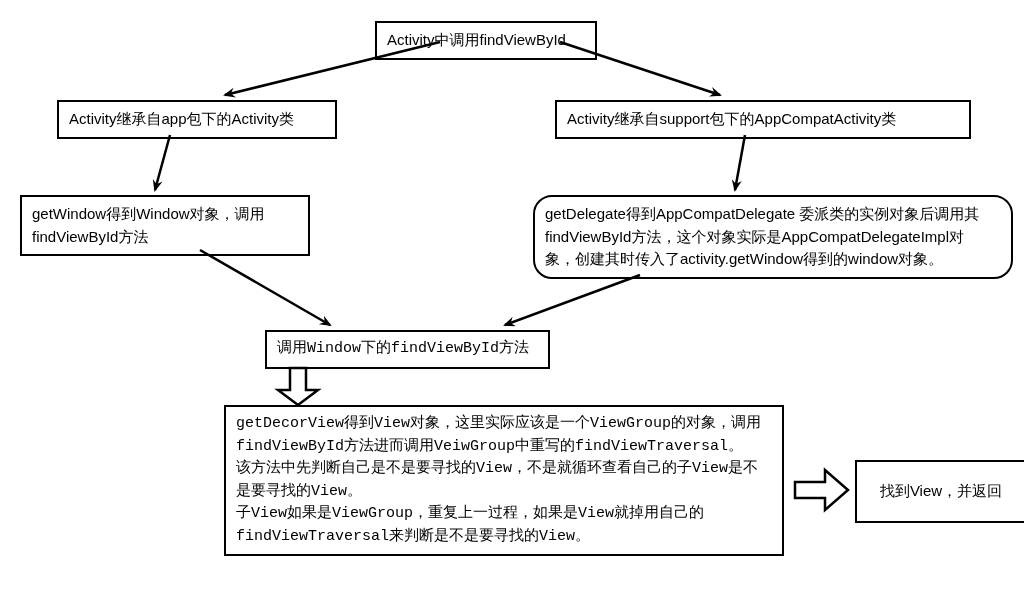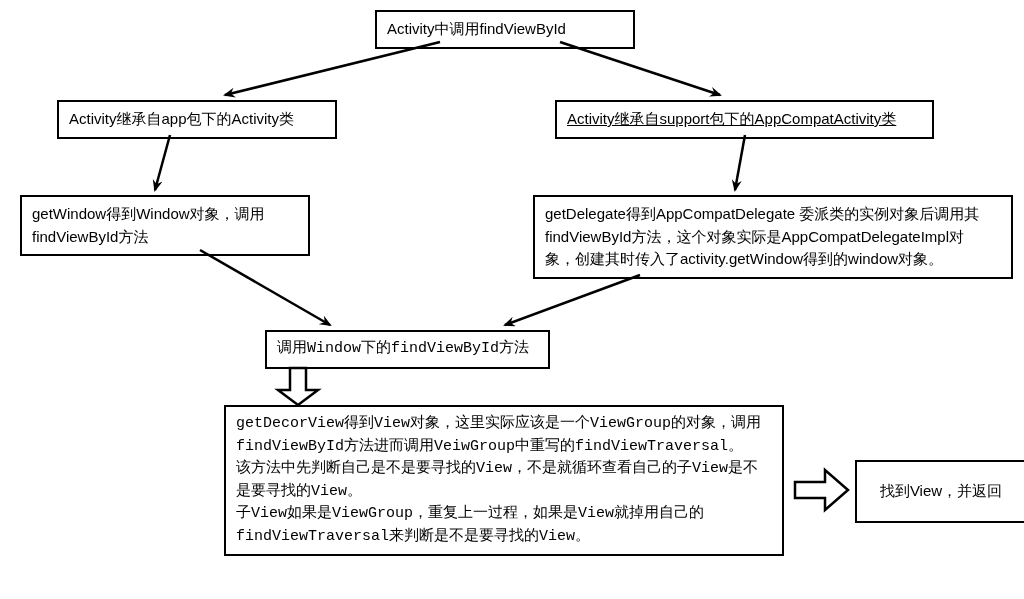--- a/index.html
+++ b/index.html
@@ -23,30 +23,30 @@
       position: absolute;
       top: 0; left: 0;
       width: 1024px;
       height: 599px;
       pointer-events: none;
     }
   </style>
 </head>
 <body>
 
-<div class="box" style="left:375px; top:10px; width:260px;">Activity中调用findViewById</div>
+<div class="box" style="left:375px; top:21px; width:222px;">Activity中调用findViewById</div>
 
 <div class="box" style="left:57px; top:100px; width:280px;">Activity继承自app包下的Activity类</div>
 
-<div class="box" style="left:555px; top:100px; width:379px;text-decoration:underline;">Activity继承自support包下的AppCompatActivity类</div>
+<div class="box" style="left:555px; top:100px; width:416px;">Activity继承自support包下的AppCompatActivity类</div>
 
 <div class="box" style="left:20px; top:195px; width:290px;">getWindow得到Window对象，调用
 findViewById方法</div>
 
-<div class="box" style="left:533px; top:195px; width:480px;">getDelegate得到AppCompatDelegate 委派类的实例对象后调用其
+<div class="box" style="left:533px; top:195px; width:480px;border-radius:19px;">getDelegate得到AppCompatDelegate 委派类的实例对象后调用其
 findViewById方法，这个对象实际是AppCompatDelegateImpl对
 象，创建其时传入了activity.getWindow得到的window对象。</div>
 
 <div class="box" style="left:265px; top:330px; width:285px;font-family:Liberation Mono, monospace;">调用Window下的findViewById方法</div>
 
 <div class="box" style="left:224px; top:405px; width:560px;font-family:Liberation Mono, monospace;">getDecorView得到View对象，这里实际应该是一个ViewGroup的对象，调用
 findViewById方法进而调用VeiwGroup中重写的findViewTraversal。
 该方法中先判断自己是不是要寻找的View，不是就循环查看自己的子View是不
 是要寻找的View。
 子View如果是ViewGroup，重复上一过程，如果是View就掉用自己的

